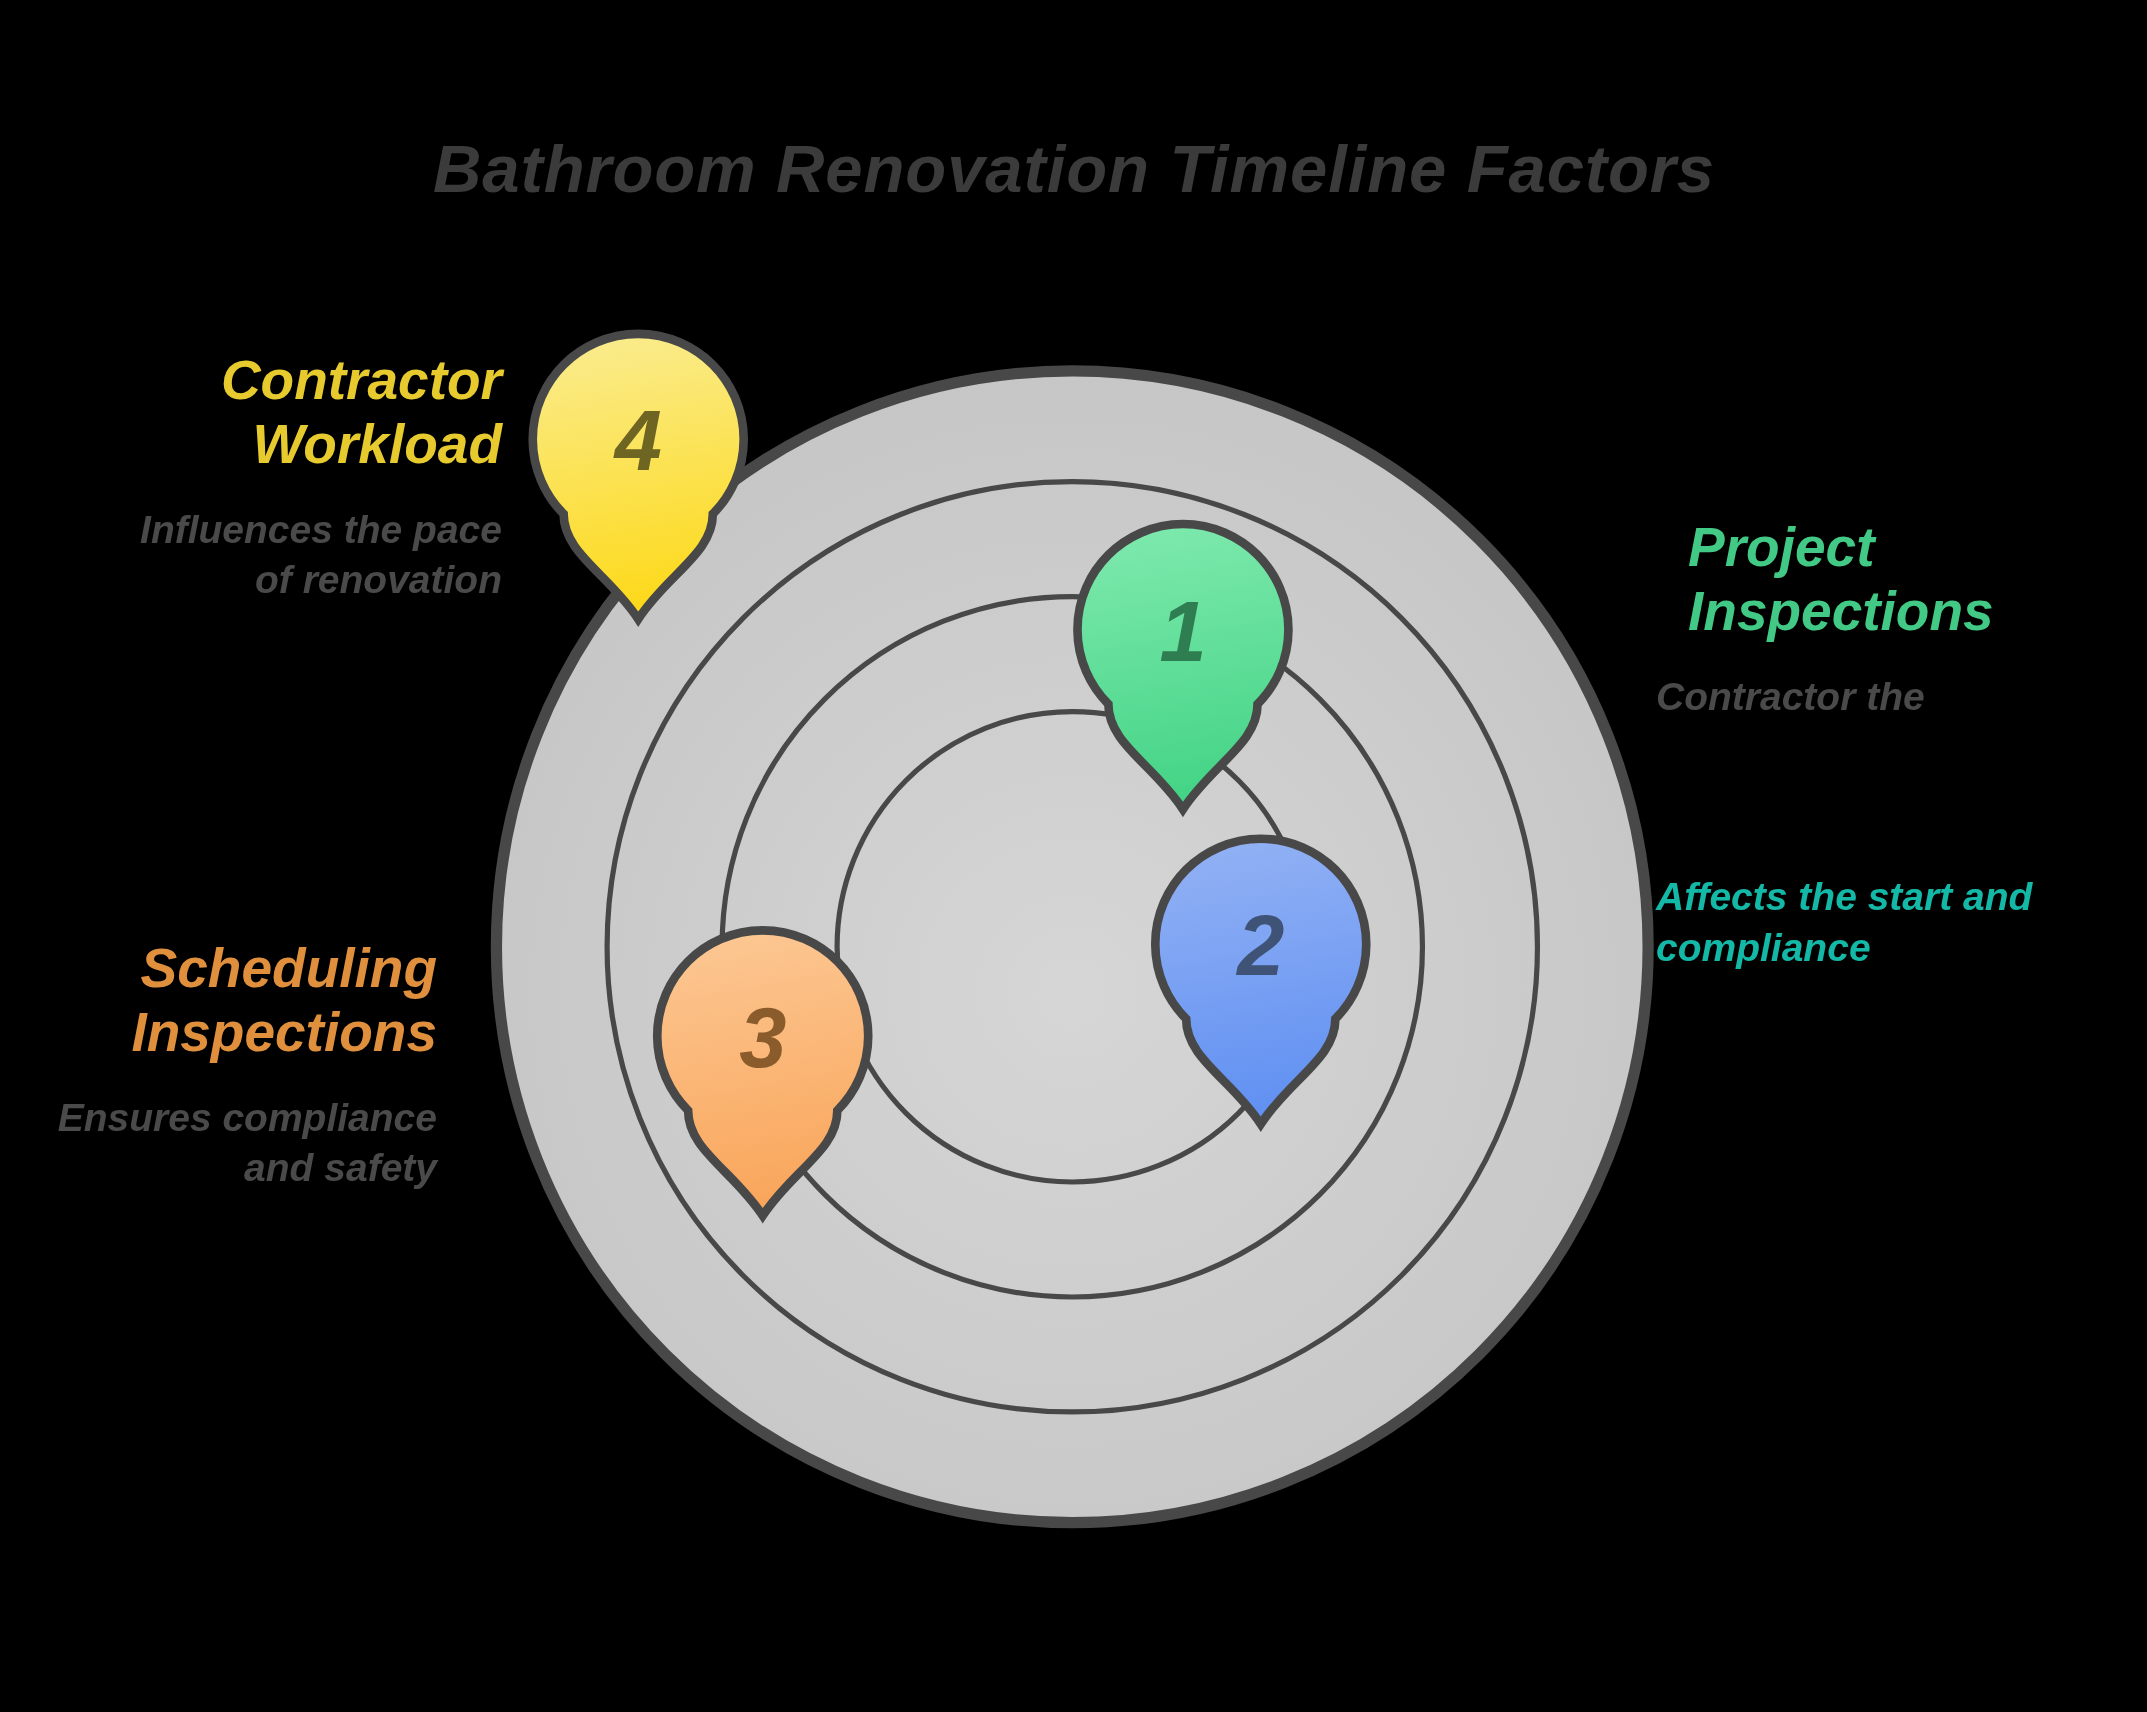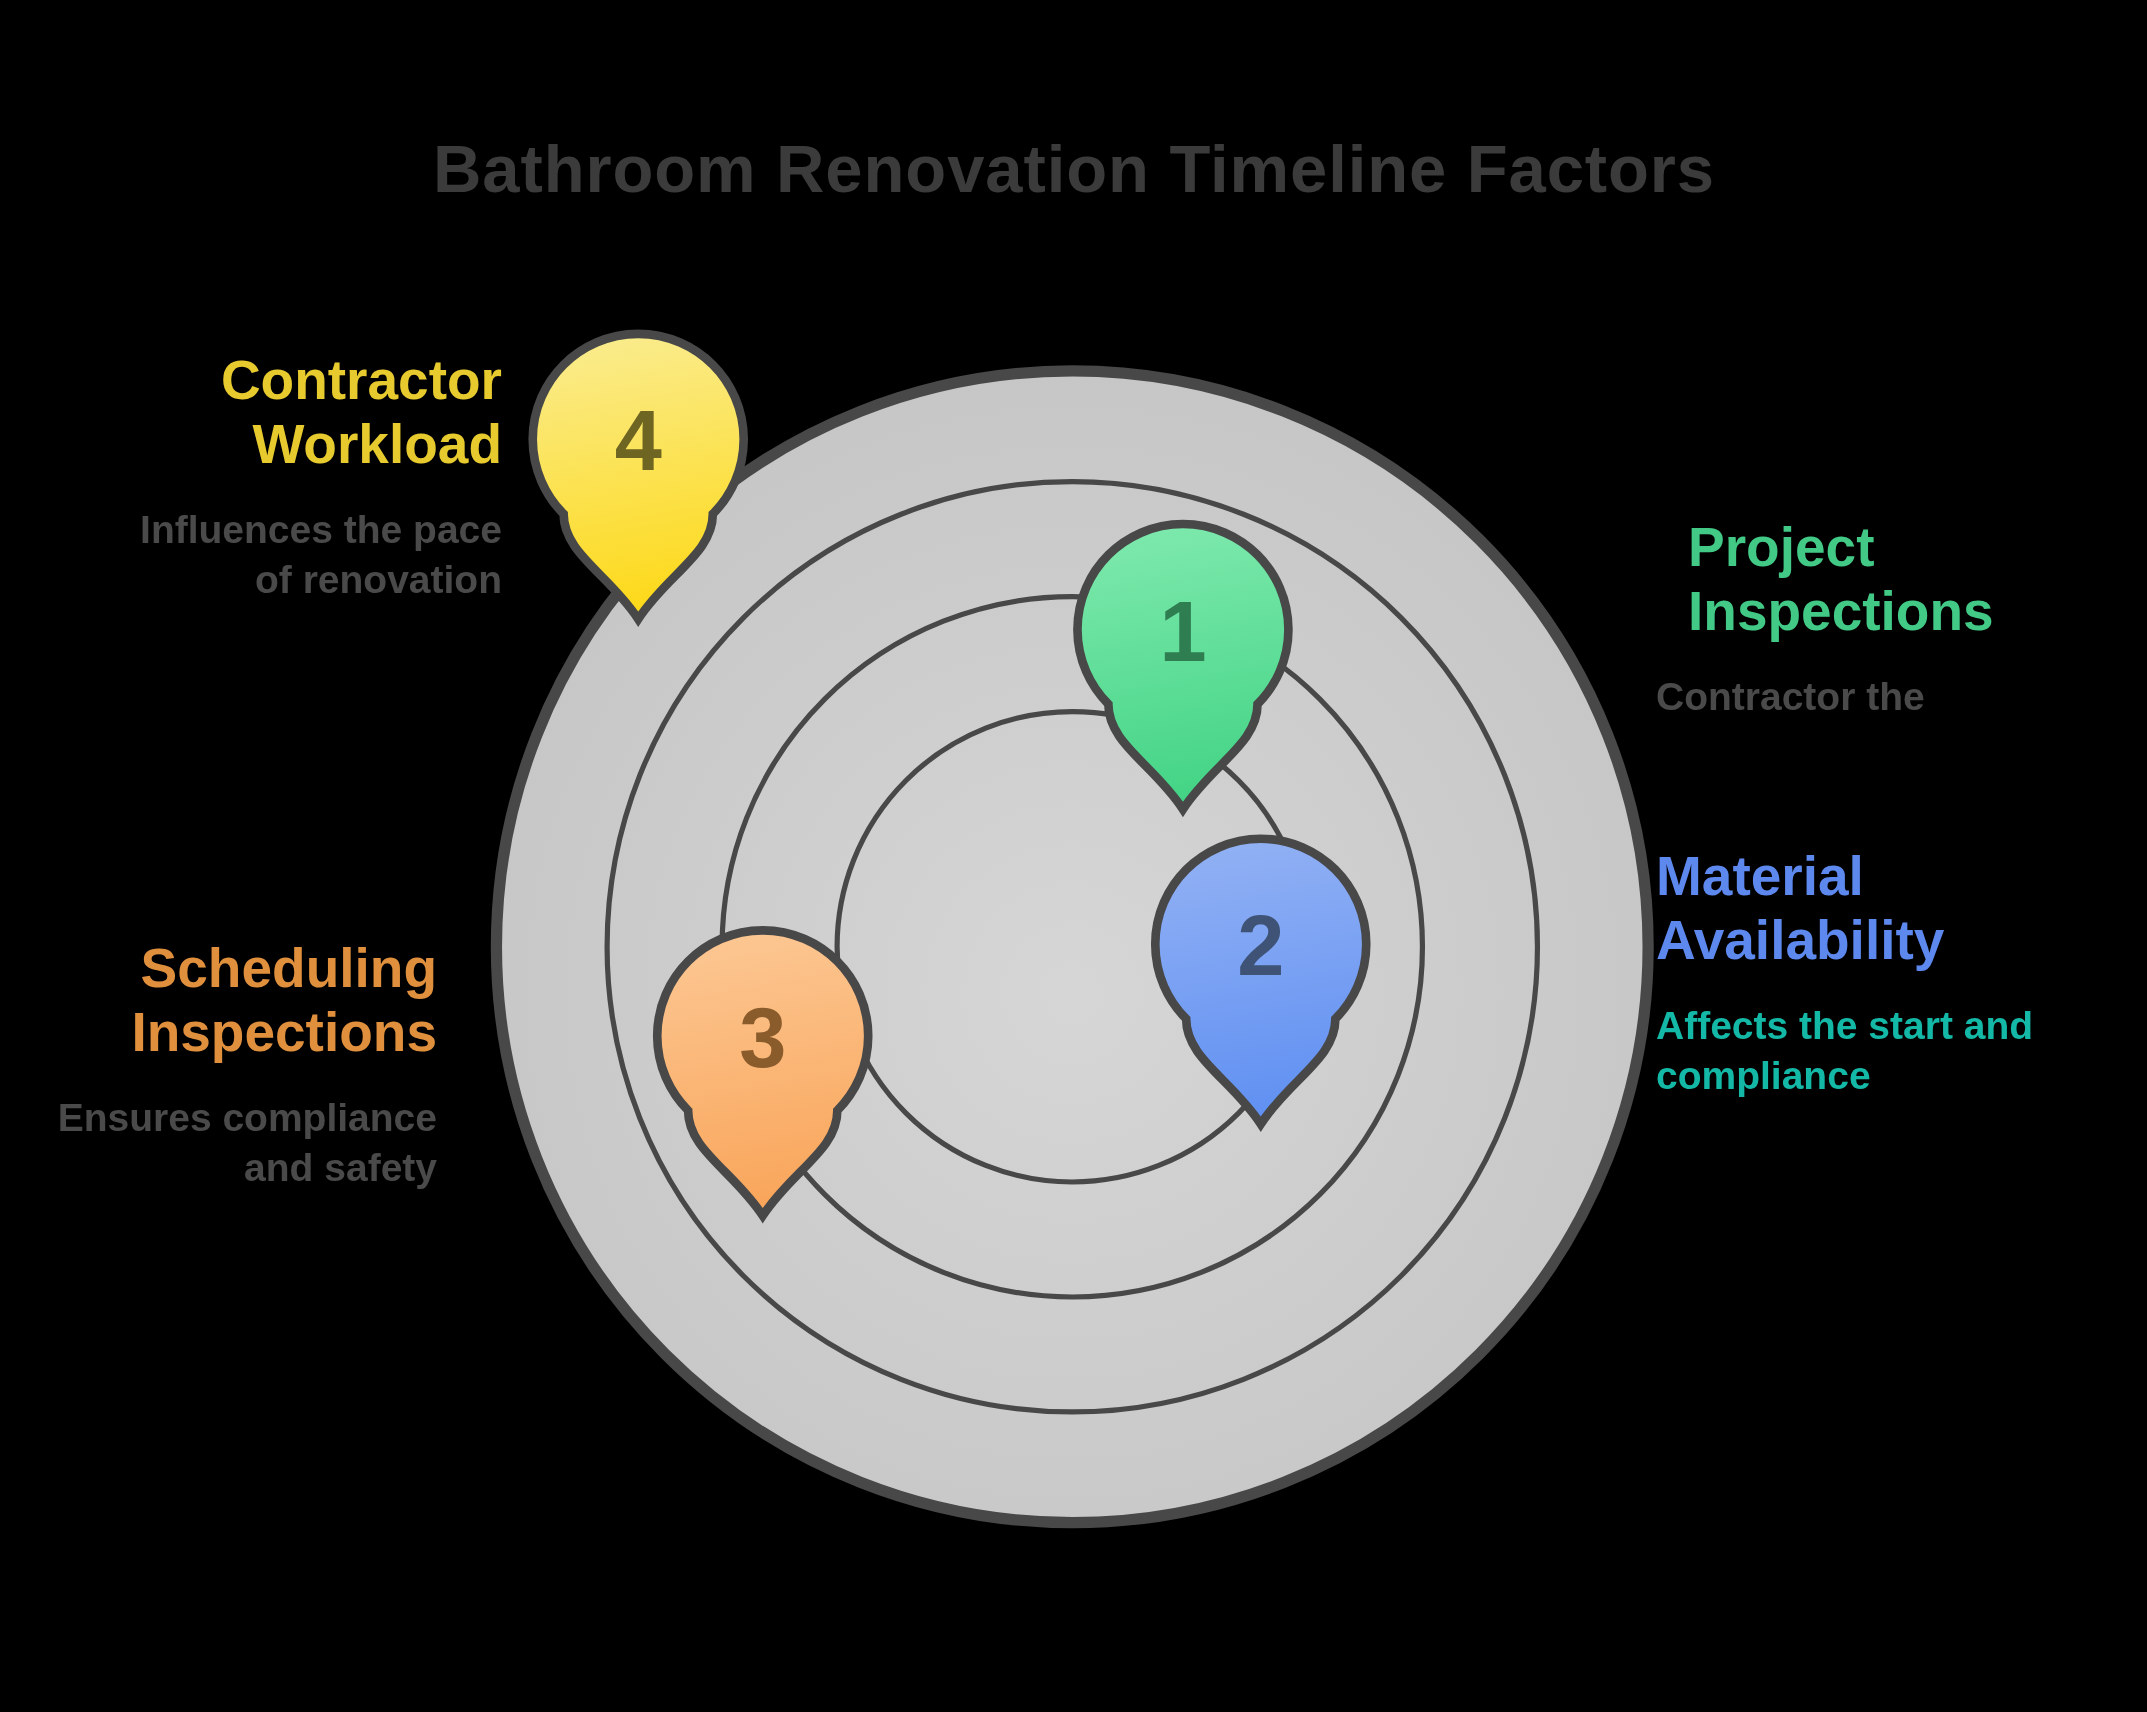--- a/index.html
+++ b/index.html
@@ -4,20 +4,21 @@
 <style>
   html, body { margin: 0; padding: 0; }
   body { background: #000; }
   .canvas {
     position: relative;
     width: 2148px;
     height: 1712px;
     overflow: hidden;
     font-family: "Liberation Sans", "DejaVu Sans", sans-serif;
     background: #000;
+    font-style: italic;
   }
   .page-title {
     position: absolute;
     top: 130px;
     left: 0;
     width: 100%;
     text-align: center;
     font-size: 67px;
     font-weight: bold;
     letter-spacing: 0.9px;
@@ -125,24 +126,20 @@
     <div class="heading" style="color: rgb(65, 201, 133); margin-left: 32px;">
       <div>Project</div>
       <div>Inspections</div>
     </div>
     <div class="desc" style="color: rgb(74, 74, 74);">
       <div>Contractor the</div>
     </div>
   </div>
 
   <div class="label align-left" id="label-material">
-    <div class="heading" style="color: rgb(93, 136, 238);">
-      <div>Material</div>
-      <div>Availability</div>
-    </div>
     <div class="desc" style="color: #14b8a6;">
       <div>Affects the start and</div>
       <div>compliance</div>
     </div>
   </div>
 
   <div class="label align-right" id="label-scheduling">
     <div class="heading" style="color: rgb(224, 144, 61);">
       <div>Scheduling</div>
       <div>Inspections</div>

